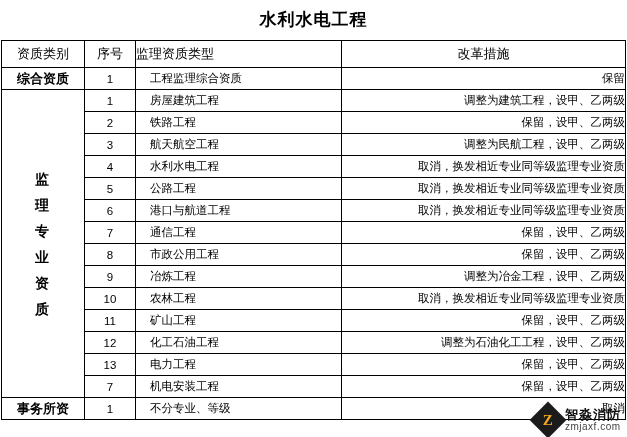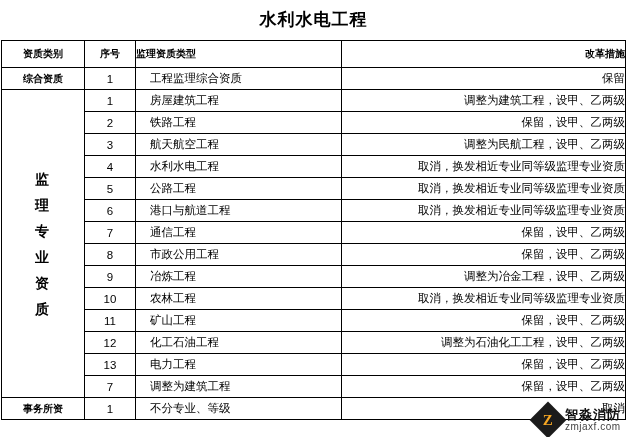--- a/index.html
+++ b/index.html
@@ -36,30 +36,30 @@
   td, th {
     border: 1px solid #000000;
     font-size: 11.5px;
     font-weight: normal;
     padding: 0;
     height: 21px;
     vertical-align: middle;
   }
   .head td {
     text-align: center;
-    font-size: 10px;
-    font-weight: bold;
+    font-size: 13px;
+    font-weight: normal;
     height: 26px;
     margin-top: 8px;
   }
   .c-cat {
     width: 82px;
     text-align: center;
     font-weight: bold;
-    font-size: 10px;
+    font-size: 13px;
   }
   .c-no {
     width: 50px;
     text-align: center;
   }
   .c-type {
     width: 205px;
     padding-left: 14px;
   }
   .c-measure {
@@ -122,21 +122,21 @@
 <div id="page">
 
   <div id="title">水利水电工程</div>
 
   <table>
     <tbody>
       <tr class="head">
         <td class="c-cat">资质类别</td>
         <td class="c-no">序号</td>
         <td class="c-type" style="text-align:left;padding-left:0">监理资质类型</td>
-        <td class="c-measure" style="text-align:right;padding-left:0">改革措施</td>
+        <td class="c-measure" style="text-align:center;padding-left:0">改革措施</td>
       </tr>
 
       <tr>
         <td class="c-cat" rowspan="1">综合资质</td>
         <td class="c-no">1</td>
         <td class="c-type">工程监理综合资质</td>
         <td class="c-measure">保留</td>
       </tr>
 
       <tr>
@@ -207,21 +207,21 @@
         <td class="c-type">化工石油工程</td>
         <td class="c-measure">调整为石油化工工程，设甲、乙两级</td>
       </tr>
       <tr>
         <td class="c-no">13</td>
         <td class="c-type">电力工程</td>
         <td class="c-measure">保留，设甲、乙两级</td>
       </tr>
       <tr>
         <td class="c-no">7</td>
-        <td class="c-type">调整为建筑工程</td>
+        <td class="c-type">机电安装工程</td>
         <td class="c-measure">保留，设甲、乙两级</td>
       </tr>
 
       <tr>
         <td class="c-cat">事务所资</td>
         <td class="c-no">1</td>
         <td class="c-type">不分专业、等级</td>
         <td class="c-measure">取消</td>
       </tr>
     </tbody>

